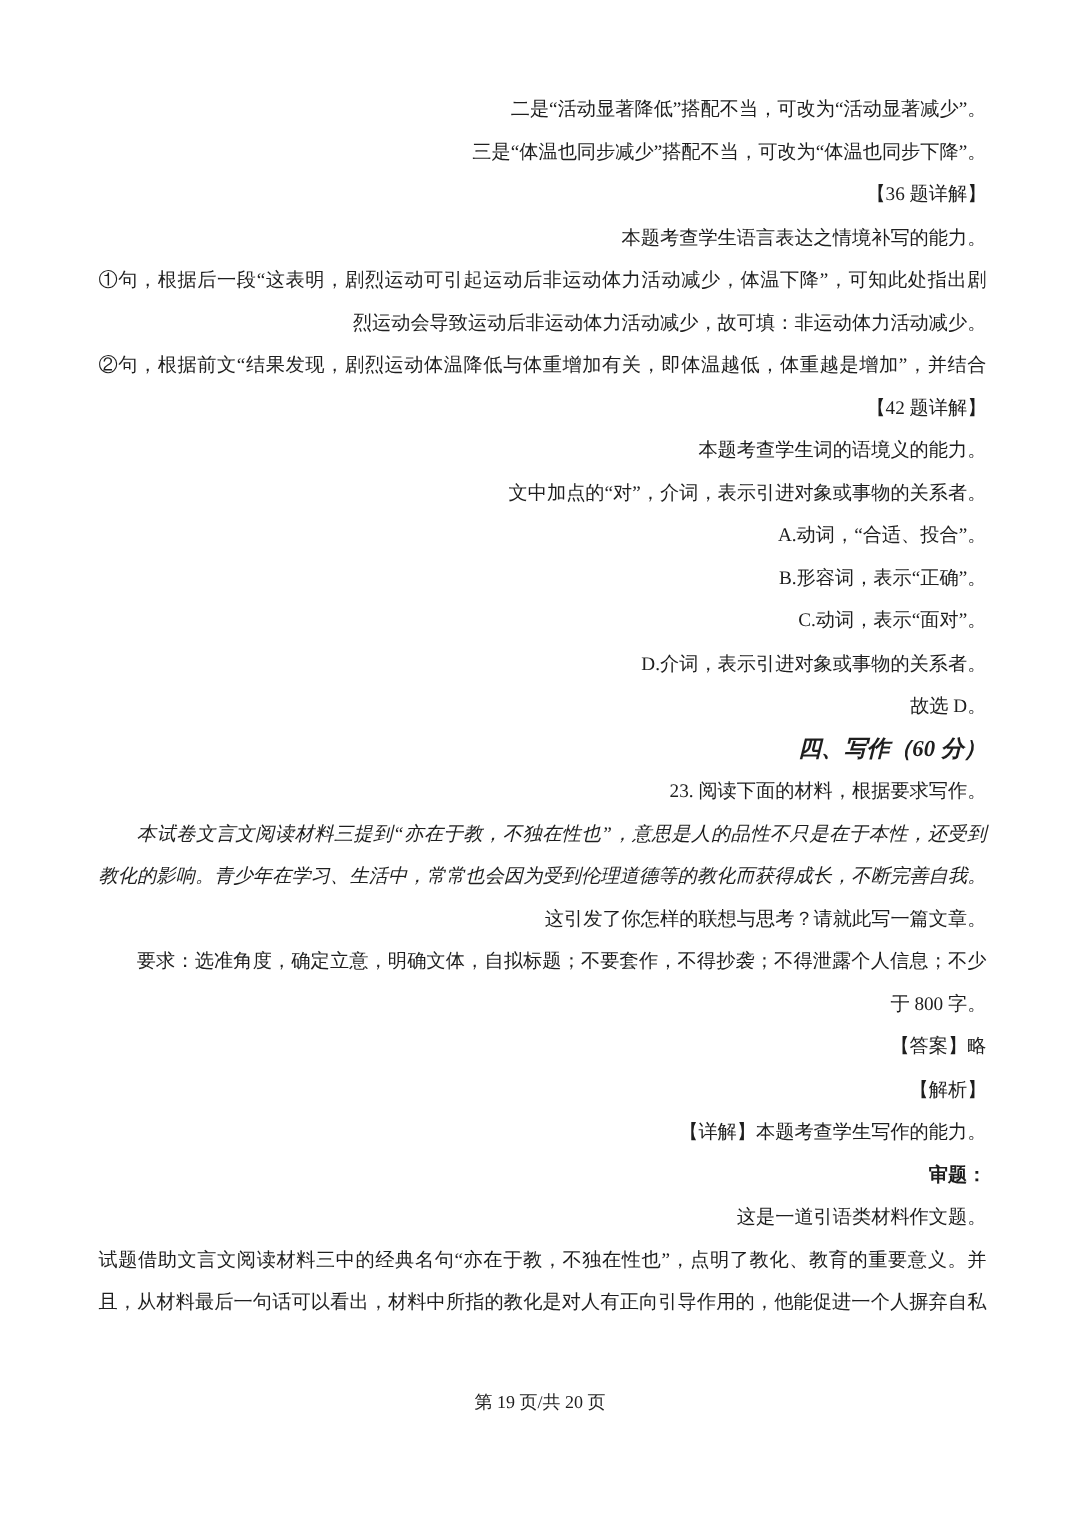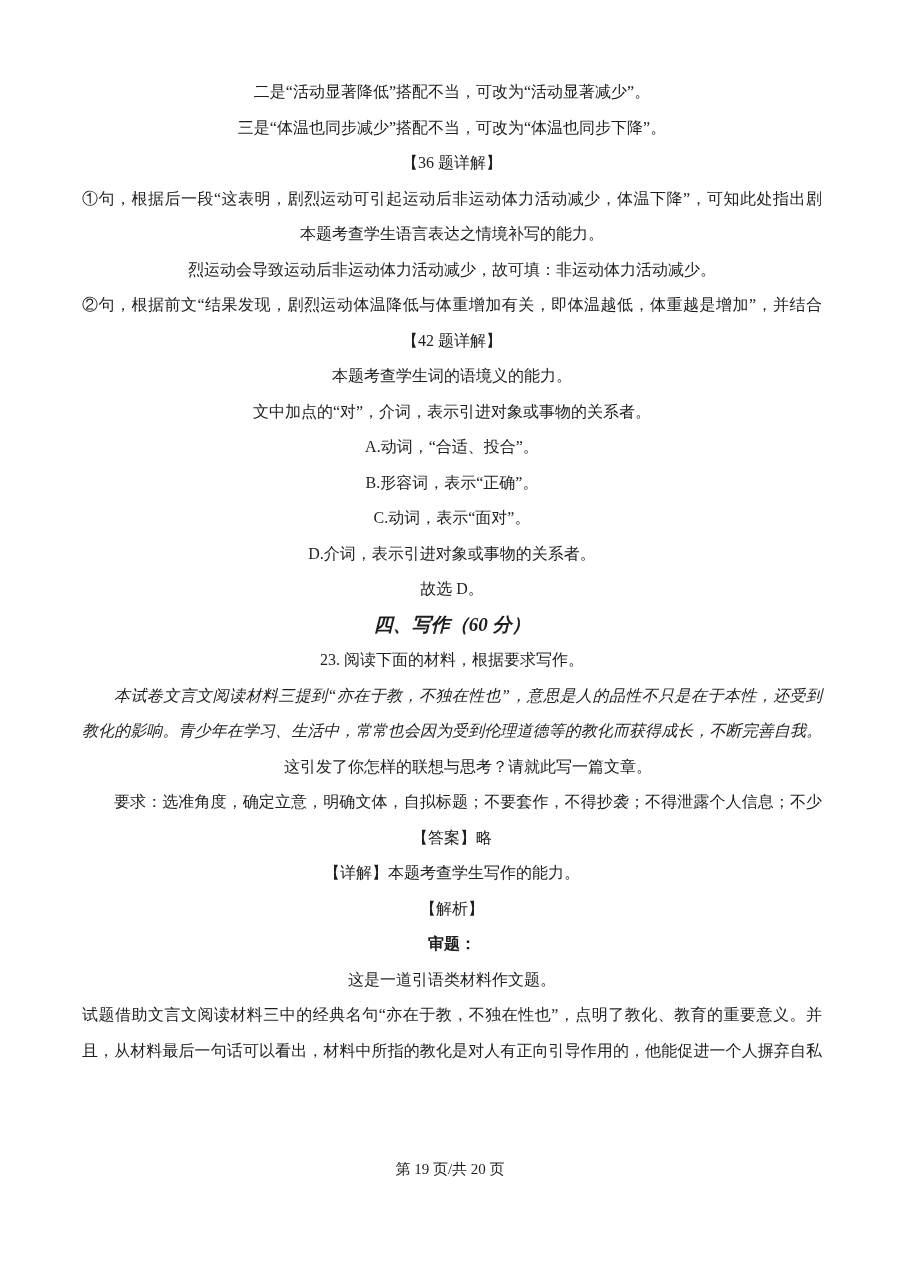--- a/index.html
+++ b/index.html
@@ -24,21 +24,21 @@
     position: absolute;
     left: 82px;
     right: 78px;
     top: 74px;
   }
   .ln {
     font-size: 16px;
     height: 35.5px;
     line-height: 35.5px;
     white-space: nowrap;
-    text-align: center;
+    text-align: right;
     text-justify: inter-character;
   }
   .just {
     text-align: justify;
     text-align-last: justify;
   }
   .indent {
     text-indent: 2em;
   }
   .kaiti {
@@ -64,40 +64,41 @@
   }
 </style>
 </head>
 <body>
 
 <div class="page">
   <div class="content">
     <div class="ln">二是“活动显著降低”搭配不当，可改为“活动显著减少”。</div>
     <div class="ln">三是“体温也同步减少”搭配不当，可改为“体温也同步下降”。</div>
     <div class="ln">【36 题详解】</div>
+    <div class="ln">本题考查学生语言表达之情境补写的能力。</div>
     <div class="ln just">①句，根据后一段“这表明，剧烈运动可引起运动后非运动体力活动减少，体温下降”，可知此处指出剧</div>
-    <div class="ln">本题考查学生语言表达之情境补写的能力。</div>
     <div class="ln">烈运动会导致运动后非运动体力活动减少，故可填：非运动体力活动减少。</div>
     <div class="ln just">②句，根据前文“结果发现，剧烈运动体温降低与体重增加有关，即体温越低，体重越是增加”，并结合</div>
     <div class="ln">【42 题详解】</div>
     <div class="ln">本题考查学生词的语境义的能力。</div>
     <div class="ln">文中加点的“对”，介词，表示引进对象或事物的关系者。</div>
     <div class="ln">A.动词，“合适、投合”。</div>
     <div class="ln">B.形容词，表示“正确”。</div>
     <div class="ln">C.动词，表示“面对”。</div>
     <div class="ln">D.介词，表示引进对象或事物的关系者。</div>
     <div class="ln">故选 D。</div>
     <div class="ln h2">四、写作（60 分）</div>
     <div class="ln">23. 阅读下面的材料，根据要求写作。</div>
     <div class="ln just kaiti indent">本试卷文言文阅读材料三提到“亦在于教，不独在性也”，意思是人的品性不只是在于本性，还受到</div>
     <div class="ln just kaiti">教化的影响。青少年在学习、生活中，常常也会因为受到伦理道德等的教化而获得成长，不断完善自我。</div>
     <div class="ln indent">这引发了你怎样的联想与思考？请就此写一篇文章。</div>
     <div class="ln just indent">要求：选准角度，确定立意，明确文体，自拟标题；不要套作，不得抄袭；不得泄露个人信息；不少</div>
+    <div class="ln">于 800 字。</div>
     <div class="ln">【答案】略</div>
+    <div class="ln">【解析】</div>
     <div class="ln">【详解】本题考查学生写作的能力。</div>
-    <div class="ln">【解析】</div>
     <div class="ln bold">审题：</div>
     <div class="ln">这是一道引语类材料作文题。</div>
     <div class="ln just">试题借助文言文阅读材料三中的经典名句“亦在于教，不独在性也”，点明了教化、教育的重要意义。并</div>
     <div class="ln just">且，从材料最后一句话可以看出，材料中所指的教化是对人有正向引导作用的，他能促进一个人摒弃自私</div>
   </div>
   <div class="footer">第 19 页/共 20 页</div>
 </div>
 
 </body></html>

